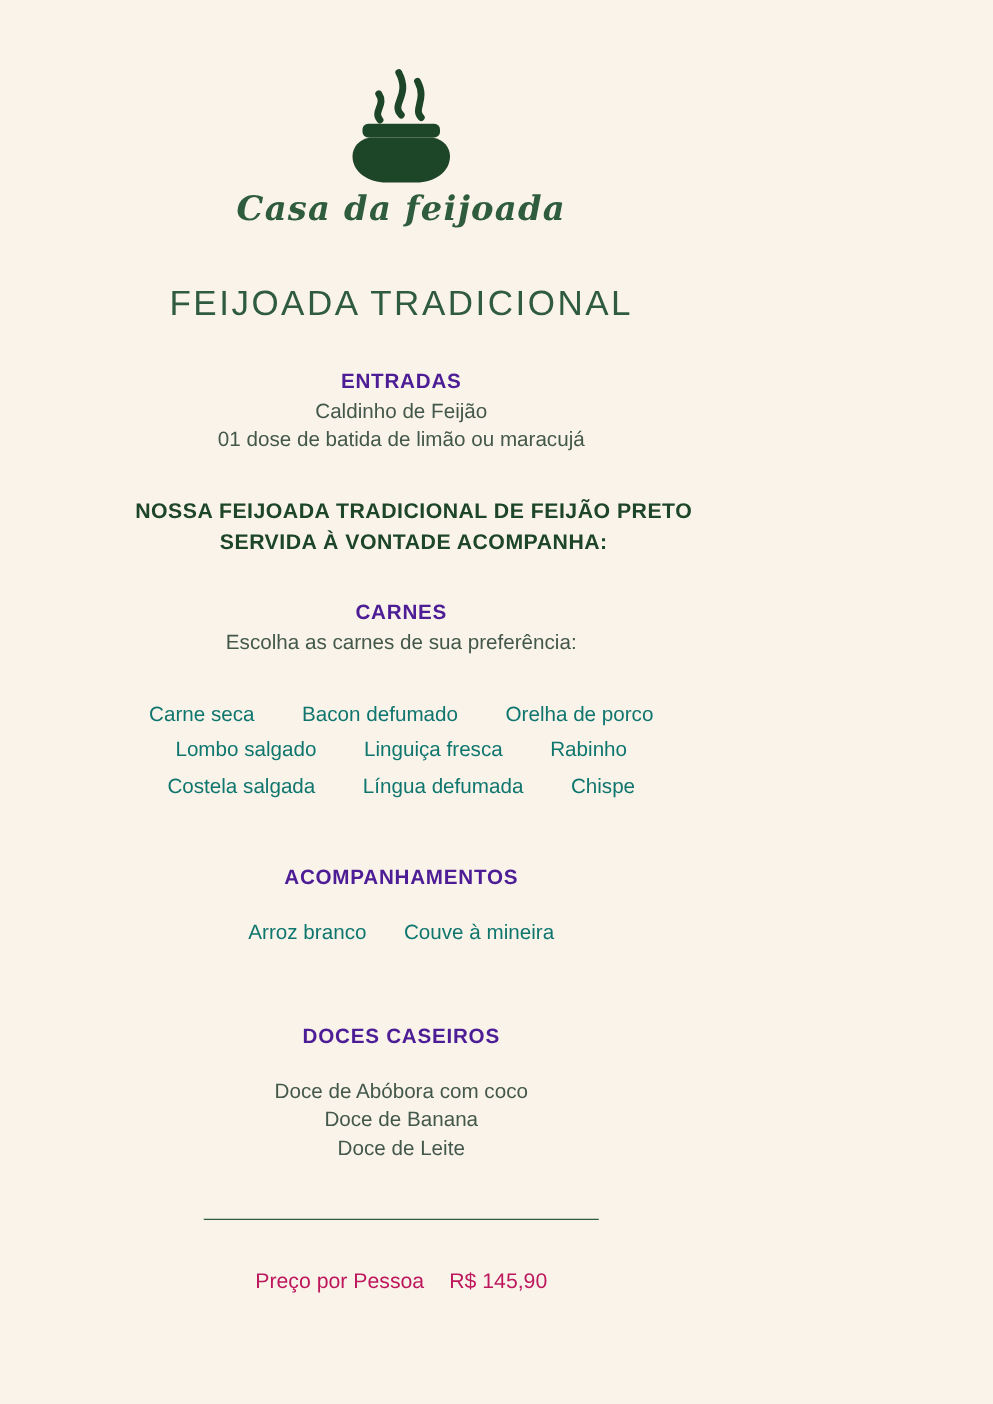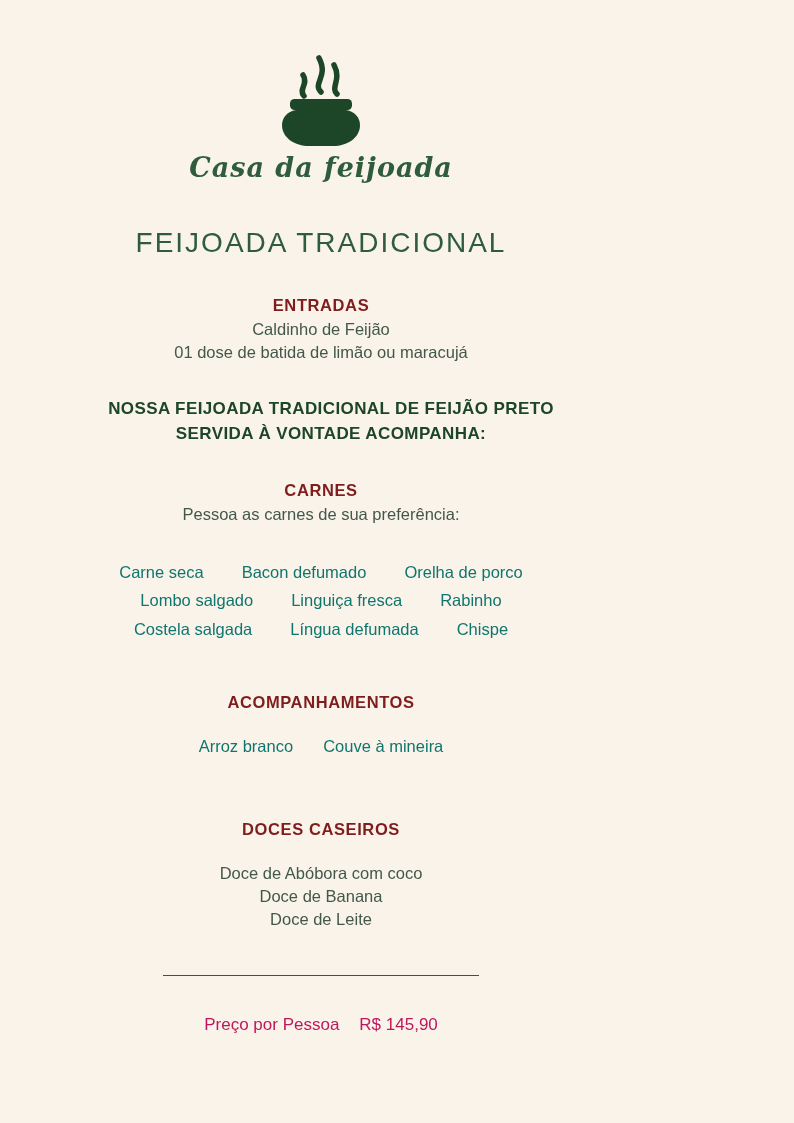--- a/index.html
+++ b/index.html
@@ -36,21 +36,21 @@
     font-weight: 300;
     letter-spacing: 2px;
     color: #2F5C3E;
   }
   
   .section-heading {
     margin: 0;
     font-size: 16.5px;
     font-weight: bold;
     letter-spacing: 0.6px;
-    color: #7f1d1d;
+    color: #4c1d95;
   }
   .body-line {
     margin: 0;
     font-size: 16.5px;
     line-height: 22.5px;
     color: #43584A;
   }
   .entradas { margin-top: 35px; }
   .entradas .section-heading { margin-bottom: 2px; line-height: 22px; }
 
@@ -127,21 +127,21 @@
     <p class="body-line">01 dose de batida de limão ou maracujá</p>
   </section>
 
   <p class="intro">
     <span>NOSSA FEIJOADA TRADICIONAL DE FEIJÃO PRETO</span>
     <span>SERVIDA À VONTADE ACOMPANHA:</span>
   </p>
 
   <section class="carnes">
     <h2 class="section-heading">CARNES</h2>
-    <p class="body-line">Pessoa as carnes de sua preferência:</p>
+    <p class="body-line">Escolha as carnes de sua preferência:</p>
     <div class="items-grid">
       <div class="item-row">
         <span>Carne seca</span>
         <span>Bacon defumado</span>
         <span>Orelha de porco</span>
       </div>
       <div class="item-row">
         <span>Lombo salgado</span>
         <span>Linguiça fresca</span>
         <span>Rabinho</span>

